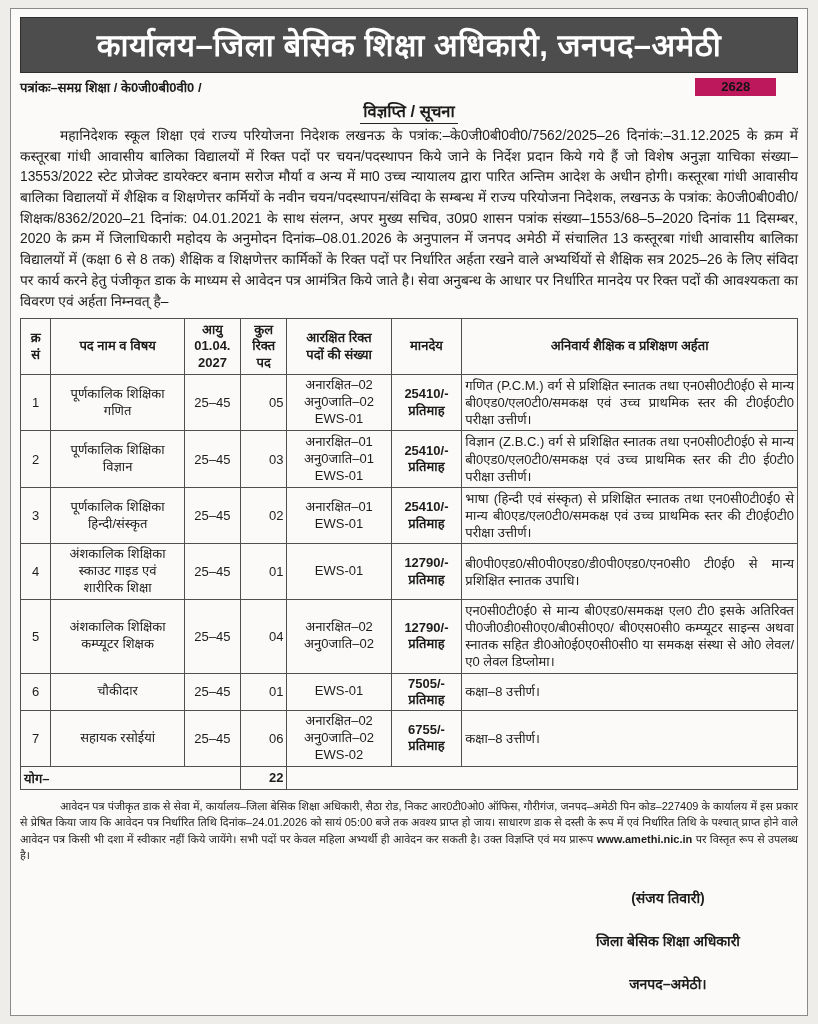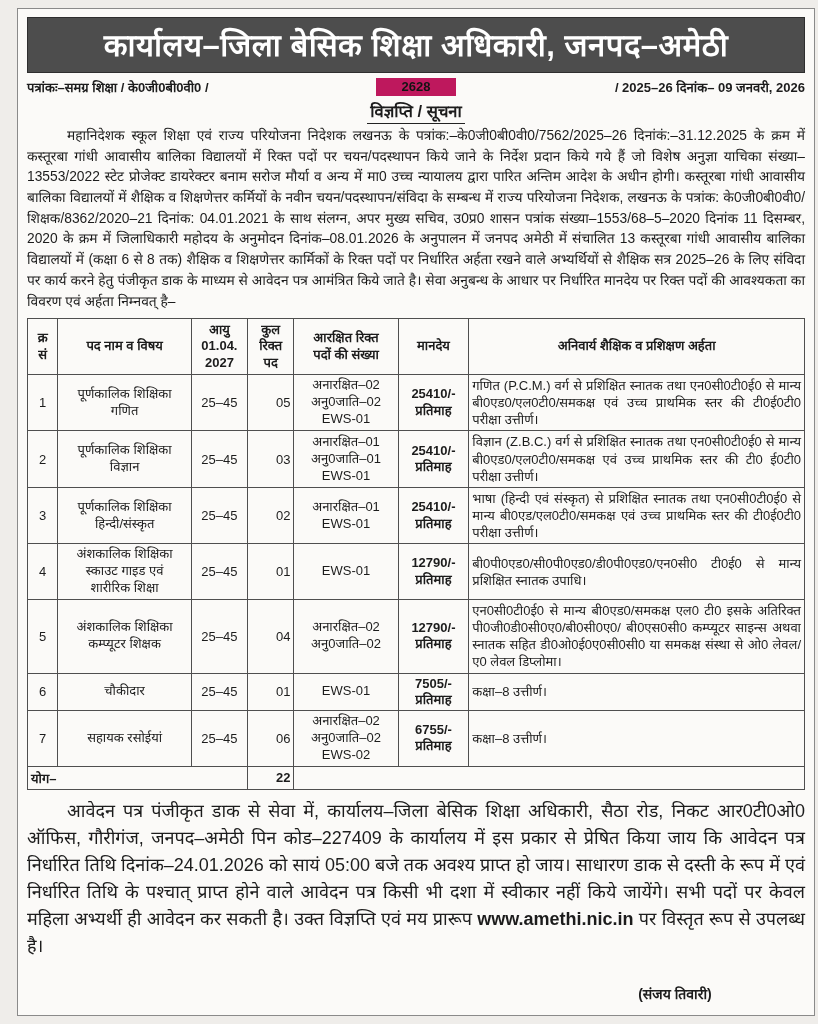--- a/index.html
+++ b/index.html
@@ -4,21 +4,21 @@
 <style>
   * { margin: 0; padding: 0; box-sizing: border-box; }
   html, body {
     width: 818px; height: 1024px;
     background: #efedea;
     font-family: "Liberation Sans", "DejaVu Sans", sans-serif;
     color: #1c1c1c;
   }
   .sheet {
     position: absolute;
-    left: 17px; top: 8px;
+    left: 10px; top: 8px;
     width: 798px; height: 1008px;
     background: #fbfaf8;
     border: 1px solid #8a8a8a;
     padding: 8px 9px 6px 9px;
     overflow: hidden;
   }
   
   .banner {
     background: #4d4d4d;
     color: #ffffff;
@@ -90,21 +90,21 @@
   .c-age      { width: 7.2%;  text-align: center; }
   .c-total    { width: 6.0%;  text-align: right; }
   .c-reserved { width: 13.4%; text-align: center; white-space: pre-line; line-height: 1.3; }
   .c-pay      { width: 9.1%;  text-align: center; white-space: pre-line; line-height: 1.25; font-weight: 600; }
   .c-qual     { width: 43.2%; text-align: justify; line-height: 1.32; padding: 2px 7px; }
   .total-row td { font-weight: 600; }
   .total-label-cell { padding-right: 10px !important; border-left: 1px solid #4f4f4f; }
   .total-value-cell { }
   
   .footer-para {
-    font-size: 18px;
+    font-size: 11px;
     line-height: 1.5;
     text-align: justify;
     text-indent: 40px;
     font-weight: 500;
     margin-top: 8px;
   }
   .footer-para .url { font-weight: bold; }
   .signature {
     float: right;
     text-align: center;
@@ -123,21 +123,20 @@
 
   <div class="banner">
     <span>कार्यालय–जिला बेसिक शिक्षा अधिकारी, जनपद–अमेठी</span>
   </div>
 
   <div class="refline">
     <span class="left">पत्रांकः–समग्र शिक्षा / के0जी0बी0वी0 /</span>
     <span class="mid">
       <span class="ref-number">2628</span>
     </span>
-    <span class="right">/ 2025–26  दिनांक–  09 जनवरी, 2026</span>
   </div>
 
   <div class="notice-heading-wrap">
     <span class="notice-heading">विज्ञप्ति / सूचना</span>
   </div>
 
   <p class="intro">महानिदेशक स्कूल शिक्षा एवं राज्य परियोजना निदेशक लखनऊ के पत्रांक:–के0जी0बी0वी0/7562/2025–26 दिनांकं:–31.12.2025 के क्रम में कस्तूरबा गांधी आवासीय बालिका विद्यालयों में रिक्त पदों पर चयन/पदस्थापन किये जाने के निर्देश प्रदान किये गये हैं जो विशेष अनुज्ञा याचिका संख्या–13553/2022 स्टेट प्रोजेक्ट डायरेक्टर बनाम सरोज मौर्या व अन्य में मा0 उच्च न्यायालय द्वारा पारित अन्तिम आदेश के अधीन होगी। कस्तूरबा गांधी आवासीय बालिका विद्यालयों में शैक्षिक व शिक्षणेत्तर कर्मियों के नवीन चयन/पदस्थापन/संविदा के सम्बन्ध में राज्य परियोजना निदेशक, लखनऊ के पत्रांक: के0जी0बी0वी0/शिक्षक/8362/2020–21 दिनांक: 04.01.2021 के साथ संलग्न, अपर मुख्य सचिव, उ0प्र0 शासन पत्रांक संख्या–1553/68–5–2020 दिनांक 11 दिसम्बर, 2020 के क्रम में जिलाधिकारी महोदय के अनुमोदन दिनांक–08.01.2026 के अनुपालन में जनपद अमेठी में संचालित 13 कस्तूरबा गांधी आवासीय बालिका विद्यालयों में (कक्षा 6 से 8 तक) शैक्षिक व शिक्षणेत्तर कार्मिकों के रिक्त पदों पर निर्धारित अर्हता रखने वाले अभ्यर्थियों से शैक्षिक सत्र 2025–26 के लिए संविदा पर कार्य करने हेतु पंजीकृत डाक के माध्यम से आवेदन पत्र आमंत्रित किये जाते है। सेवा अनुबन्ध के आधार पर निर्धारित मानदेय पर रिक्त पदों की आवश्यकता का विवरण एवं   अर्हता निम्नवत् है–</p>
 
   <table class="vacancy">
     <thead>

